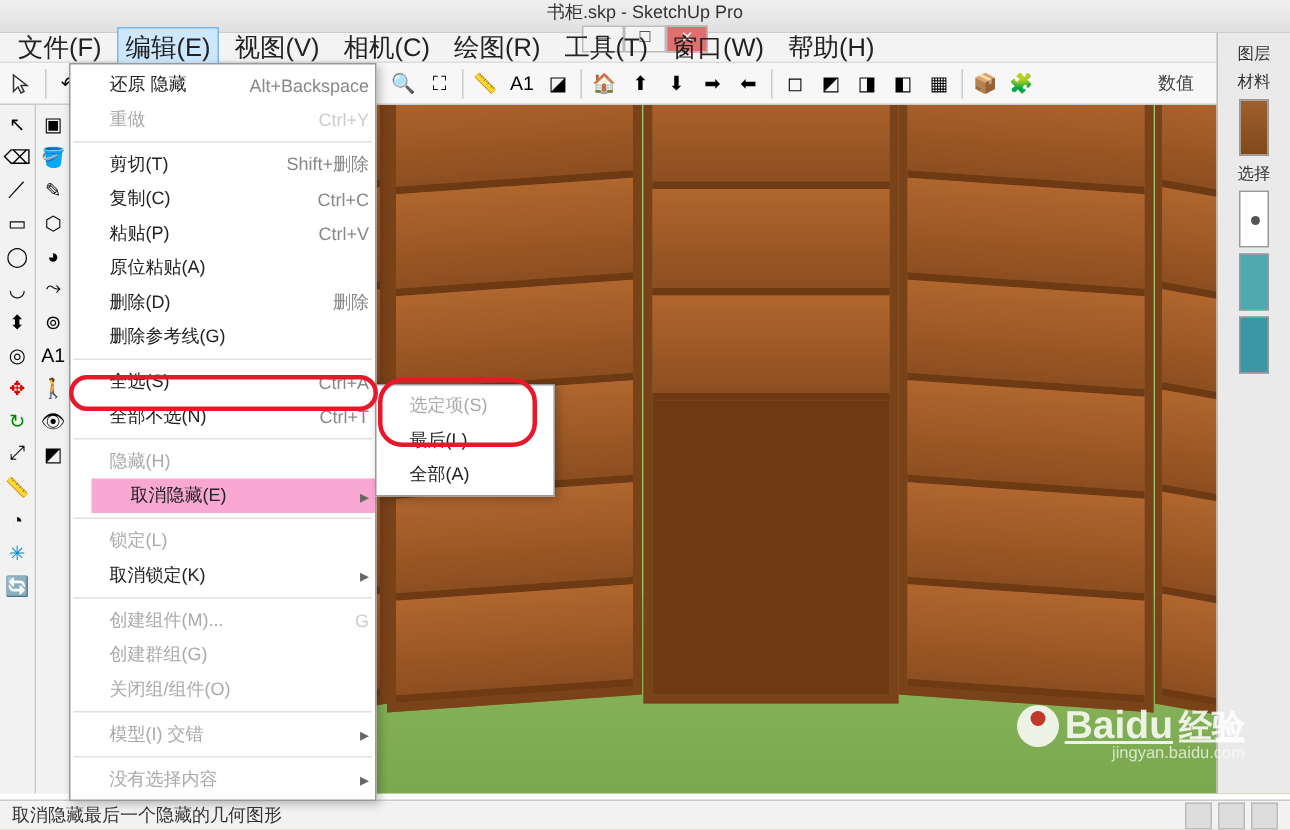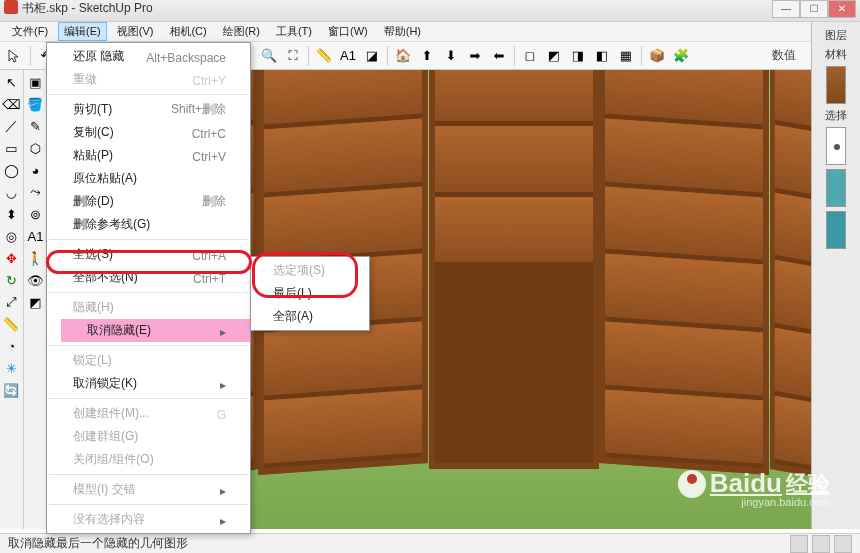--- a/index.html
+++ b/index.html
@@ -1,25 +1,25 @@
 <!DOCTYPE html>
 <html><head>
 <meta charset="utf-8">
 <style>
 * { margin: 0; padding: 0; box-sizing: border-box; font-family: "Microsoft YaHei", SimSun, Arial, sans-serif; }
 body { width: 860px; height: 553px; background: #fff; position: relative; overflow: hidden; }
 
-.titlebar { height: 22px; background: linear-gradient(#f0f0f0, #e0e0e0); display: flex; padding: 0 4px; font-size: 12px; border-bottom: 1px solid #ccc; }
+.titlebar { height: 22px; background: linear-gradient(#f0f0f0, #e0e0e0); display: flex; align-items: center; padding: 0 4px; font-size: 12px; border-bottom: 1px solid #ccc; flex-direction: column; }
 .titlebar .app-icon { width: 14px; height: 14px; background: #d04030; border-radius: 2px; margin-right: 4px; }
 .titlebar .title { flex: 1; color: #333; }
 .titlebar .win-btns { display: flex; gap: 0; }
 .titlebar .wbtn { width: 28px; height: 18px; border: 1px solid #bbb; background: #f4f4f4; font-size: 10px; line-height: 16px; text-align: center; color: #555; cursor: pointer; }
 .titlebar .wbtn.close { background: #e07070; color: #fff; }
 
-.menubar { height: 20px; background: #f3f3f3; display: flex; align-items: center; padding-left: 6px; font-size: 11px; color: #222; gap: 4px; border-bottom: 1px solid #ddd; }
+.menubar { height: 20px; background: #f3f3f3; display: flex; align-items: center; padding-left: 6px; font-size: 17px; color: #222; gap: 4px; border-bottom: 1px solid #ddd; }
 .menubar .mitem { padding: 2px 6px; cursor: pointer; }
 .menubar .mitem.open { background: #cde7fc; border: 1px solid #7db8e8; padding: 1px 5px; }
 
 .toolbar { height: 28px; background: #f7f7f7; border-bottom: 1px solid #ccc; display: flex; align-items: center; padding: 0 4px; gap: 2px; }
 .tbtn { width: 22px; height: 22px; border: 1px solid transparent; display: inline-flex; align-items: center; justify-content: center; font-size: 13px; cursor: pointer; }
 .tbtn svg { width: 16px; height: 16px; }
 .tsep { width: 1px; height: 20px; background: #ccc; margin: 0 2px; }
 .tlabel { font-size: 12px; color: #444; margin-left: auto; margin-right: 60px; }
 
 .workspace { position: absolute; top: 70px; left: 0; right: 0; bottom: 24px; display: flex; }
@@ -32,21 +32,21 @@
 .bookcase { position: absolute; top: -20px; left: 40px; right: -80px; bottom: 60px; display: flex; perspective: 400px; }
 .cabinet { flex: 1; background: #9a5a28; border: 6px solid #7a4218; display: flex; flex-direction: column; }
 .shelf { flex: 1; background: linear-gradient(180deg, #b0662e, #8d4e20); border-bottom: 5px solid #6d3a14; }
 .cabinet:nth-child(1) { transform: skewY(-10deg) scaleX(0.8); transform-origin: right; }
 .cabinet:nth-child(2) { transform: skewY(-4deg); }
 .cabinet:nth-child(3) .shelf:nth-child(4), .cabinet:nth-child(3) .shelf:nth-child(5), .cabinet:nth-child(3) .shelf:nth-child(6) { background: #6d3a14; border: none; }
 .cabinet:nth-child(4) { transform: skewY(4deg); }
 .cabinet:nth-child(5) { transform: skewY(10deg) scaleX(0.8); transform-origin: left; }
 
 .dropdown { position: absolute; top: 42px; left: 46px; width: 205px; background: #fff; border: 1px solid #999; box-shadow: 2px 2px 6px rgba(0,0,0,0.25); font-size: 12px; padding: 2px 0; z-index: 20; }
-.dd-item { display: flex; align-items: flex-end; padding: 3px 24px 3px 26px; position: relative; cursor: pointer; color: #222; }
+.dd-item { display: flex; align-items: center; padding: 3px 4px 3px 26px; position: relative; cursor: pointer; color: #222; }
 .dd-item.disabled { color: #aaa; }
 .dd-item .shortcut { margin-left: auto; color: #888; }
 .dd-item.disabled .shortcut { color: #ccc; }
 .dd-item .arrow { margin-left: auto; color: #666; }
 .dd-sep { height: 1px; background: #e0e0e0; margin: 3px 2px; }
 .dd-item.hi { background: #f9a8d4; margin-left: 14px; }
 
 .submenu { position: absolute; top: 256px; left: 250px; width: 120px; background: #fff; border: 1px solid #999; box-shadow: 2px 2px 6px rgba(0,0,0,0.25); font-size: 12px; padding: 2px 0; z-index: 21; }
 .submenu .dd-item { padding-left: 22px; }
 

